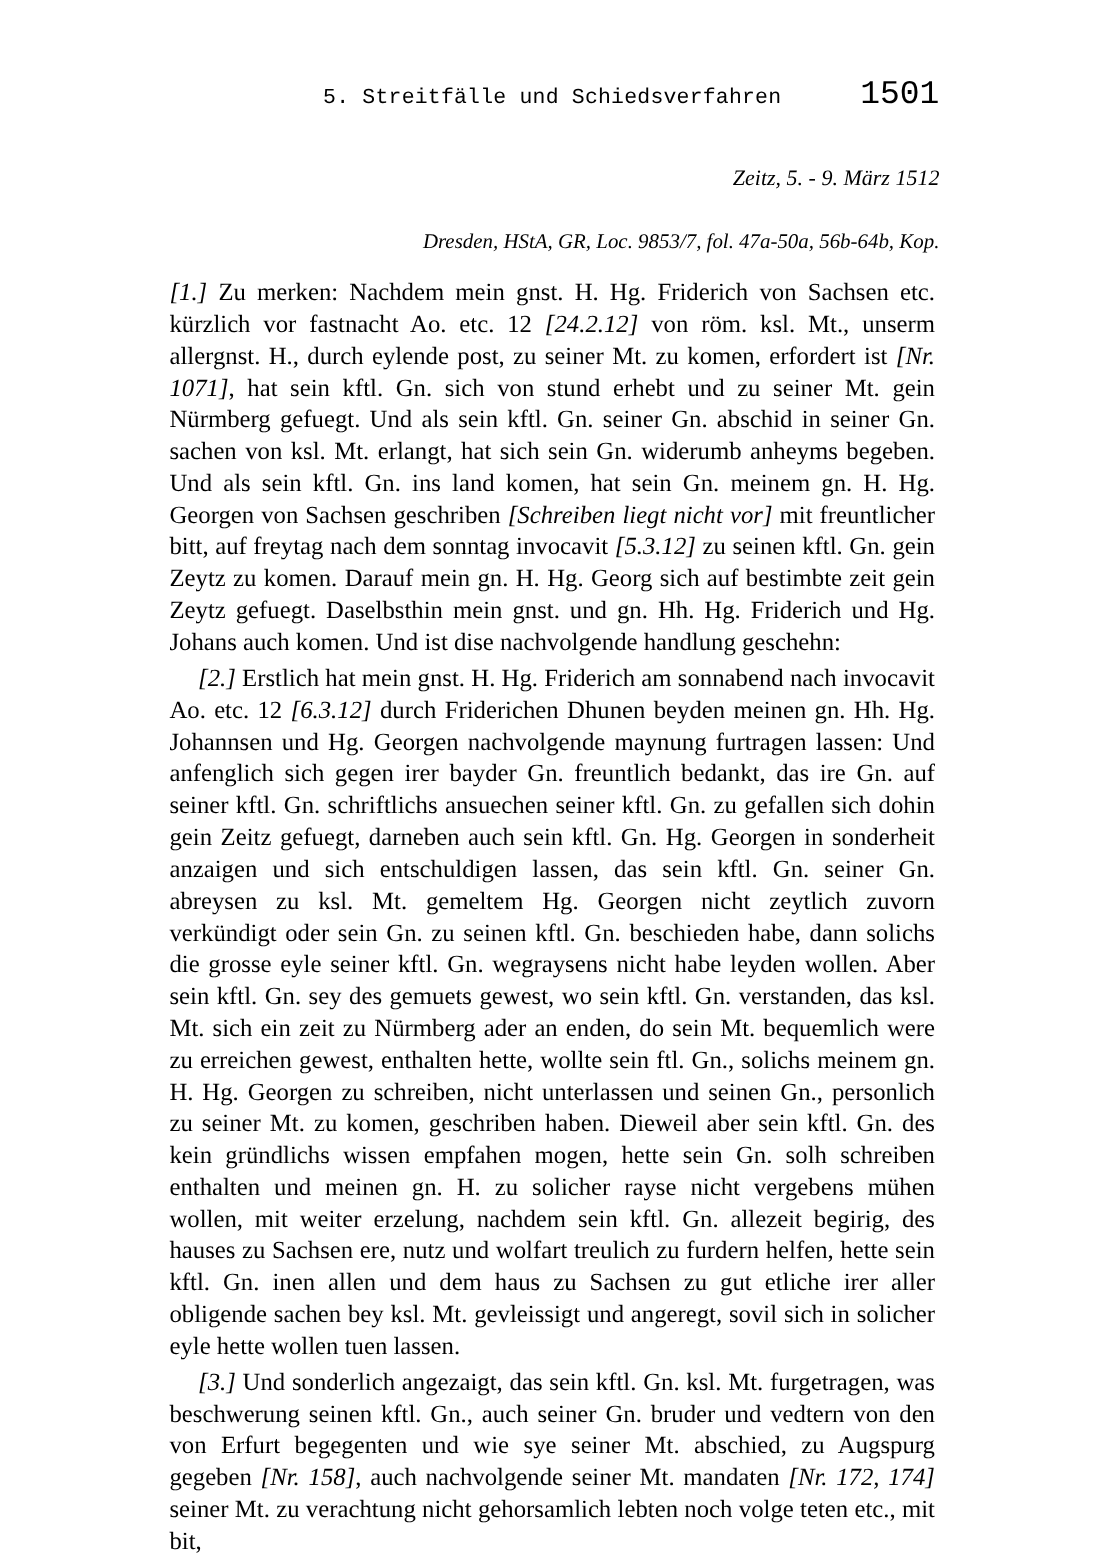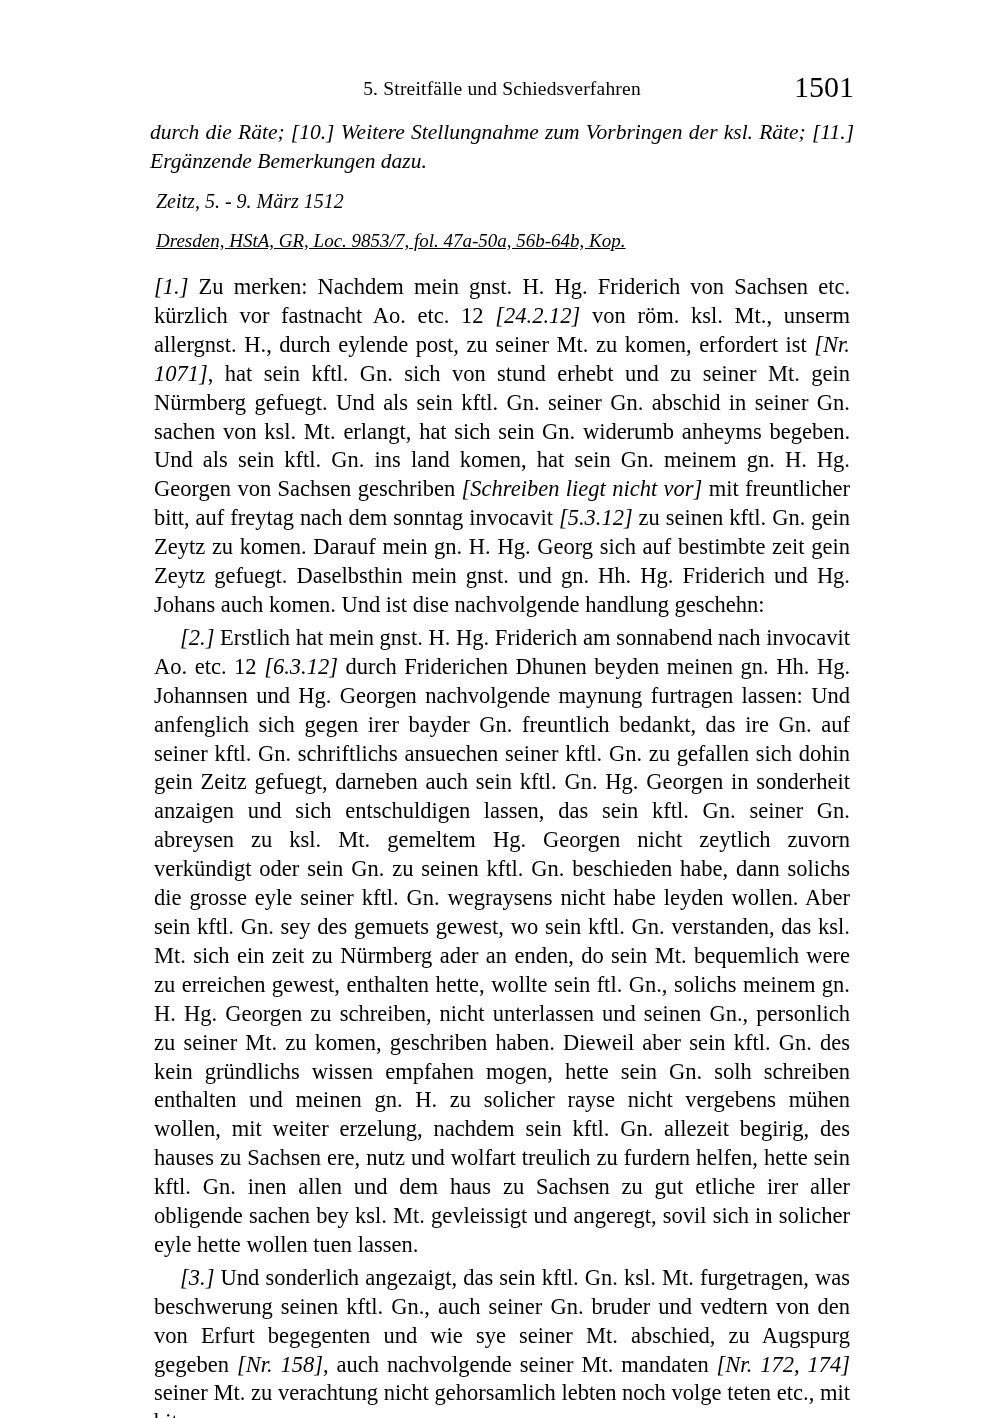--- a/index.html
+++ b/index.html
@@ -21,20 +21,21 @@
     padding: 0;
   }
   .header {
     position: absolute;
     top: 78px;
     left: 150px;
     right: 150px;
     display: flex;
     align-items: baseline;
     justify-content: center;
+    font-family: Liberation Mono, monospace;
   }
   .header-title {
     font-size: 19.5px;
     letter-spacing: 0.2px;
   }
   .page-number {
     position: absolute;
     right: 0;
     top: -8px;
     font-size: 30px;
@@ -50,26 +51,26 @@
     font-size: 21.5px;
     line-height: 1.33;
     text-align: justify;
     margin: 0 0 0 0;
     padding-left: 0;
   }
   .reg-line {
     font-style: italic;
     font-size: 20px;
     line-height: 1.33;
-    margin-top: 13px;
+    margin-top: 31px;
     padding-left: 6px;
+    text-align: right;
   }
   .reg-line.small {
     font-size: 19px;
-    text-decoration: underline;
   }
   .body-text {
     margin-top: 20px;
     font-size: 22.5px;
     line-height: 1.285;
     text-align: justify;
     -webkit-hyphens: none;
     hyphens: none;
   }
   .para {
@@ -89,21 +90,20 @@
 
 <div class="page">
 
   <div class="header">
     <div class="header-title">5. Streitfälle und Schiedsverfahren</div>
     <div class="page-number">1501</div>
   </div>
 
   <div class="content">
 
-    <div class="reg-head">durch die Räte; [10.] Weitere Stellungnahme zum Vorbringen der ksl. Räte; [11.] Ergänzende Bemerkungen dazu.</div>
 
     <div class="reg-line">Zeitz, 5. - 9. März 1512</div>
 
     <div class="reg-line small">Dresden, HStA, GR, Loc. 9853/7, fol. 47a-50a, 56b-64b, Kop.</div>
 
     <div class="body-text">
       <p class="para" id="p1"><span class="it">[1.]</span><span> Zu merken: Nachdem mein gnst. H. Hg. Friderich von Sachsen etc. kürzlich vor fastnacht Ao. etc. 12 </span><span class="it">[24.2.12]</span><span> von röm. ksl. Mt., unserm allergnst. H., durch eylende post, zu seiner Mt. zu komen, erfordert ist </span><span class="it">[Nr. 1071]</span><span>, hat sein kftl. Gn. sich von stund erhebt und zu seiner Mt. gein Nürmberg gefuegt. Und als sein kftl. Gn. seiner Gn. abschid in seiner Gn. sachen von ksl. Mt. erlangt, hat sich sein Gn. widerumb anheyms begeben. Und als sein kftl. Gn. ins land komen, hat sein Gn. meinem gn. H. Hg. Georgen von Sachsen geschriben </span><span class="it">[Schreiben liegt nicht vor]</span><span> mit freuntlicher bitt, auf freytag nach dem sonntag invocavit </span><span class="it">[5.3.12]</span><span> zu seinen kftl. Gn. gein Zeytz zu komen. Darauf mein gn. H. Hg. Georg sich auf bestimbte zeit gein Zeytz gefuegt. Daselbsthin mein gnst. und gn. Hh. Hg. Friderich und Hg. Johans auch komen. Und ist dise nachvolgende handlung geschehn:</span></p>
       <p class="para" id="p2"><span class="it">[2.]</span><span> Erstlich hat mein gnst. H. Hg. Friderich am sonnabend nach invocavit Ao. etc. 12 </span><span class="it">[6.3.12]</span><span> durch Friderichen Dhunen beyden meinen gn. Hh. Hg. Johannsen und Hg. Georgen nachvolgende maynung furtragen lassen: Und anfenglich sich gegen irer bayder Gn. freuntlich bedankt, das ire Gn. auf seiner kftl. Gn. schriftlichs ansuechen seiner kftl. Gn. zu gefallen sich dohin gein Zeitz gefuegt, darneben auch sein kftl. Gn. Hg. Georgen in sonderheit anzaigen und sich entschuldigen lassen, das sein kftl. Gn. seiner Gn. abreysen zu ksl. Mt. gemeltem Hg. Georgen nicht zeytlich zuvorn verkündigt oder sein Gn. zu seinen kftl. Gn. beschieden habe, dann solichs die grosse eyle seiner kftl. Gn. wegraysens nicht habe leyden wollen. Aber sein kftl. Gn. sey des gemuets gewest, wo sein kftl. Gn. verstanden, das ksl. Mt. sich ein zeit zu Nürmberg ader an enden, do sein Mt. bequemlich were zu erreichen gewest, enthalten hette, wollte sein ftl. Gn., solichs meinem gn. H. Hg. Georgen zu schreiben, nicht unterlassen und seinen Gn., personlich zu seiner Mt. zu komen, geschriben haben. Dieweil aber sein kftl. Gn. des kein gründlichs wissen empfahen mogen, hette sein Gn. solh schreiben enthalten und meinen gn. H. zu solicher rayse nicht vergebens mühen wollen, mit weiter erzelung, nachdem sein kftl. Gn. allezeit begirig, des hauses zu Sachsen ere, nutz und wolfart treulich zu furdern helfen, hette sein kftl. Gn. inen allen und dem haus zu Sachsen zu gut etliche irer aller obligende sachen bey ksl. Mt. gevleissigt und angeregt, sovil sich in solicher eyle hette wollen tuen lassen.</span></p>
       <p class="para" id="p3"><span class="it">[3.]</span><span> Und sonderlich angezaigt, das sein kftl. Gn. ksl. Mt. furgetragen, was beschwerung seinen kftl. Gn., auch seiner Gn. bruder und vedtern von den von Erfurt begegenten und wie sye seiner Mt. abschied, zu Augspurg gegeben </span><span class="it">[Nr. 158]</span><span>, auch nachvolgende seiner Mt. mandaten </span><span class="it">[Nr. 172, 174]</span><span> seiner Mt. zu verachtung nicht gehorsamlich lebten noch volge teten etc., mit bit,</span></p>
     </div>

